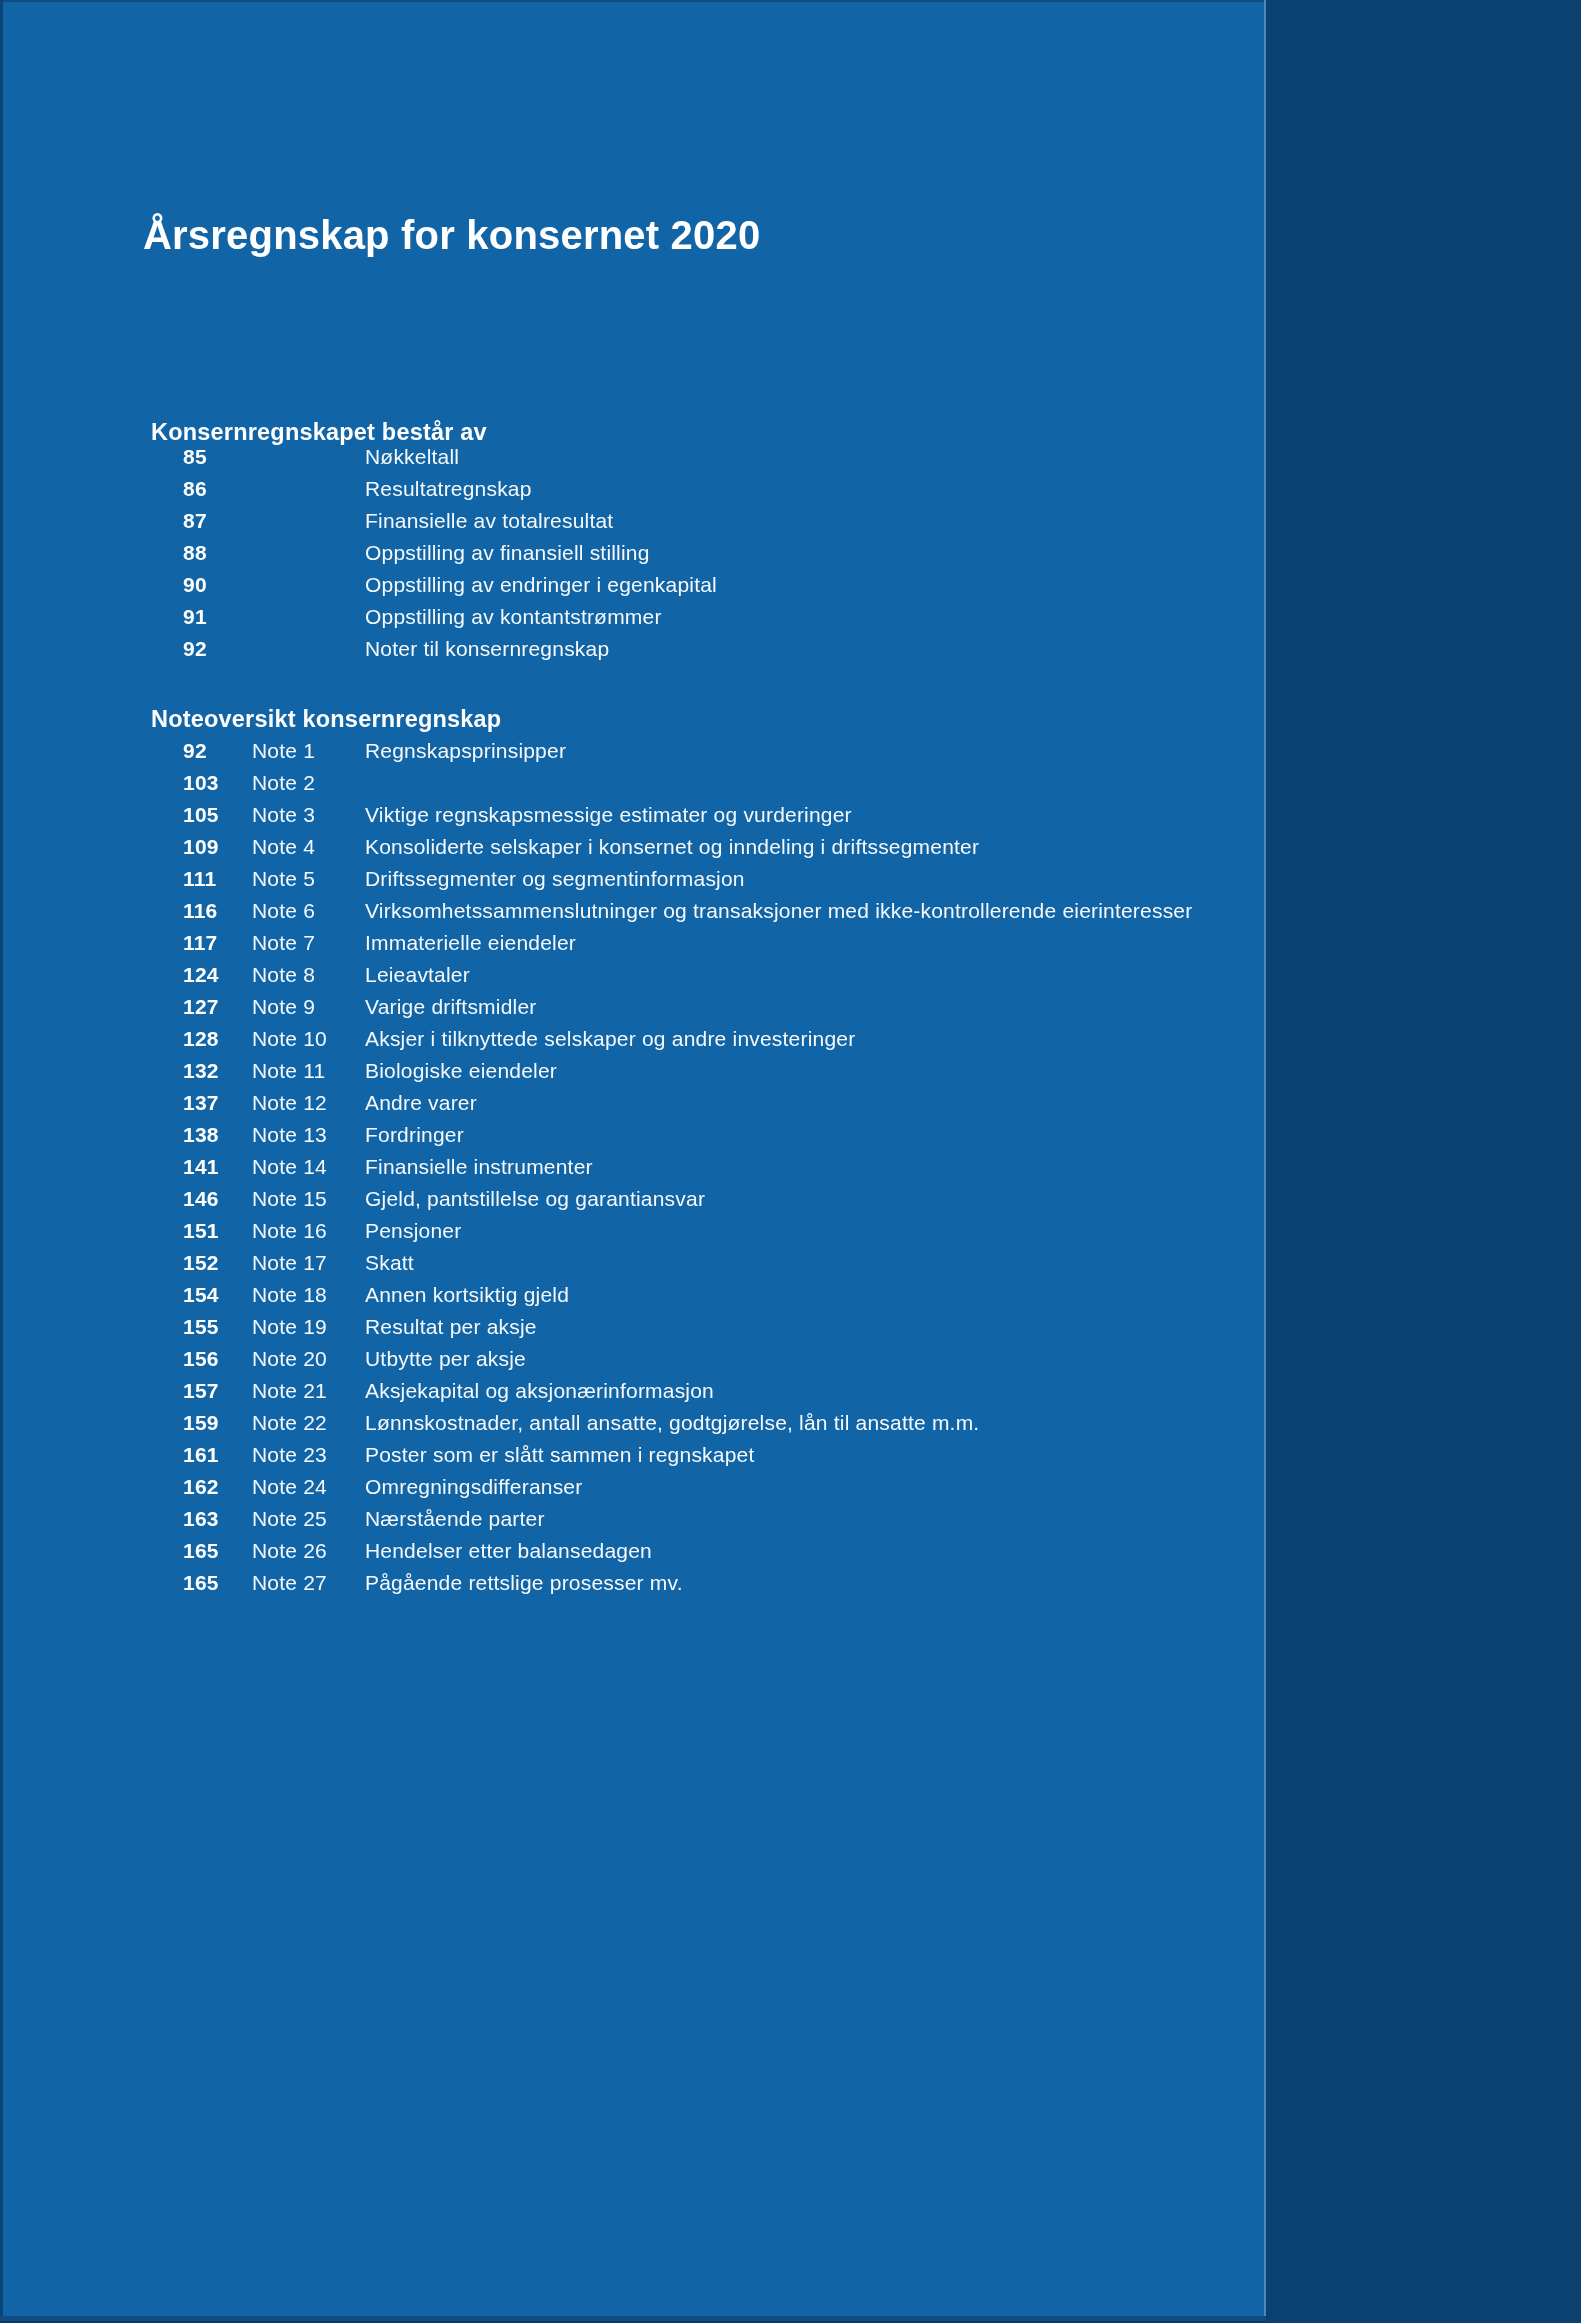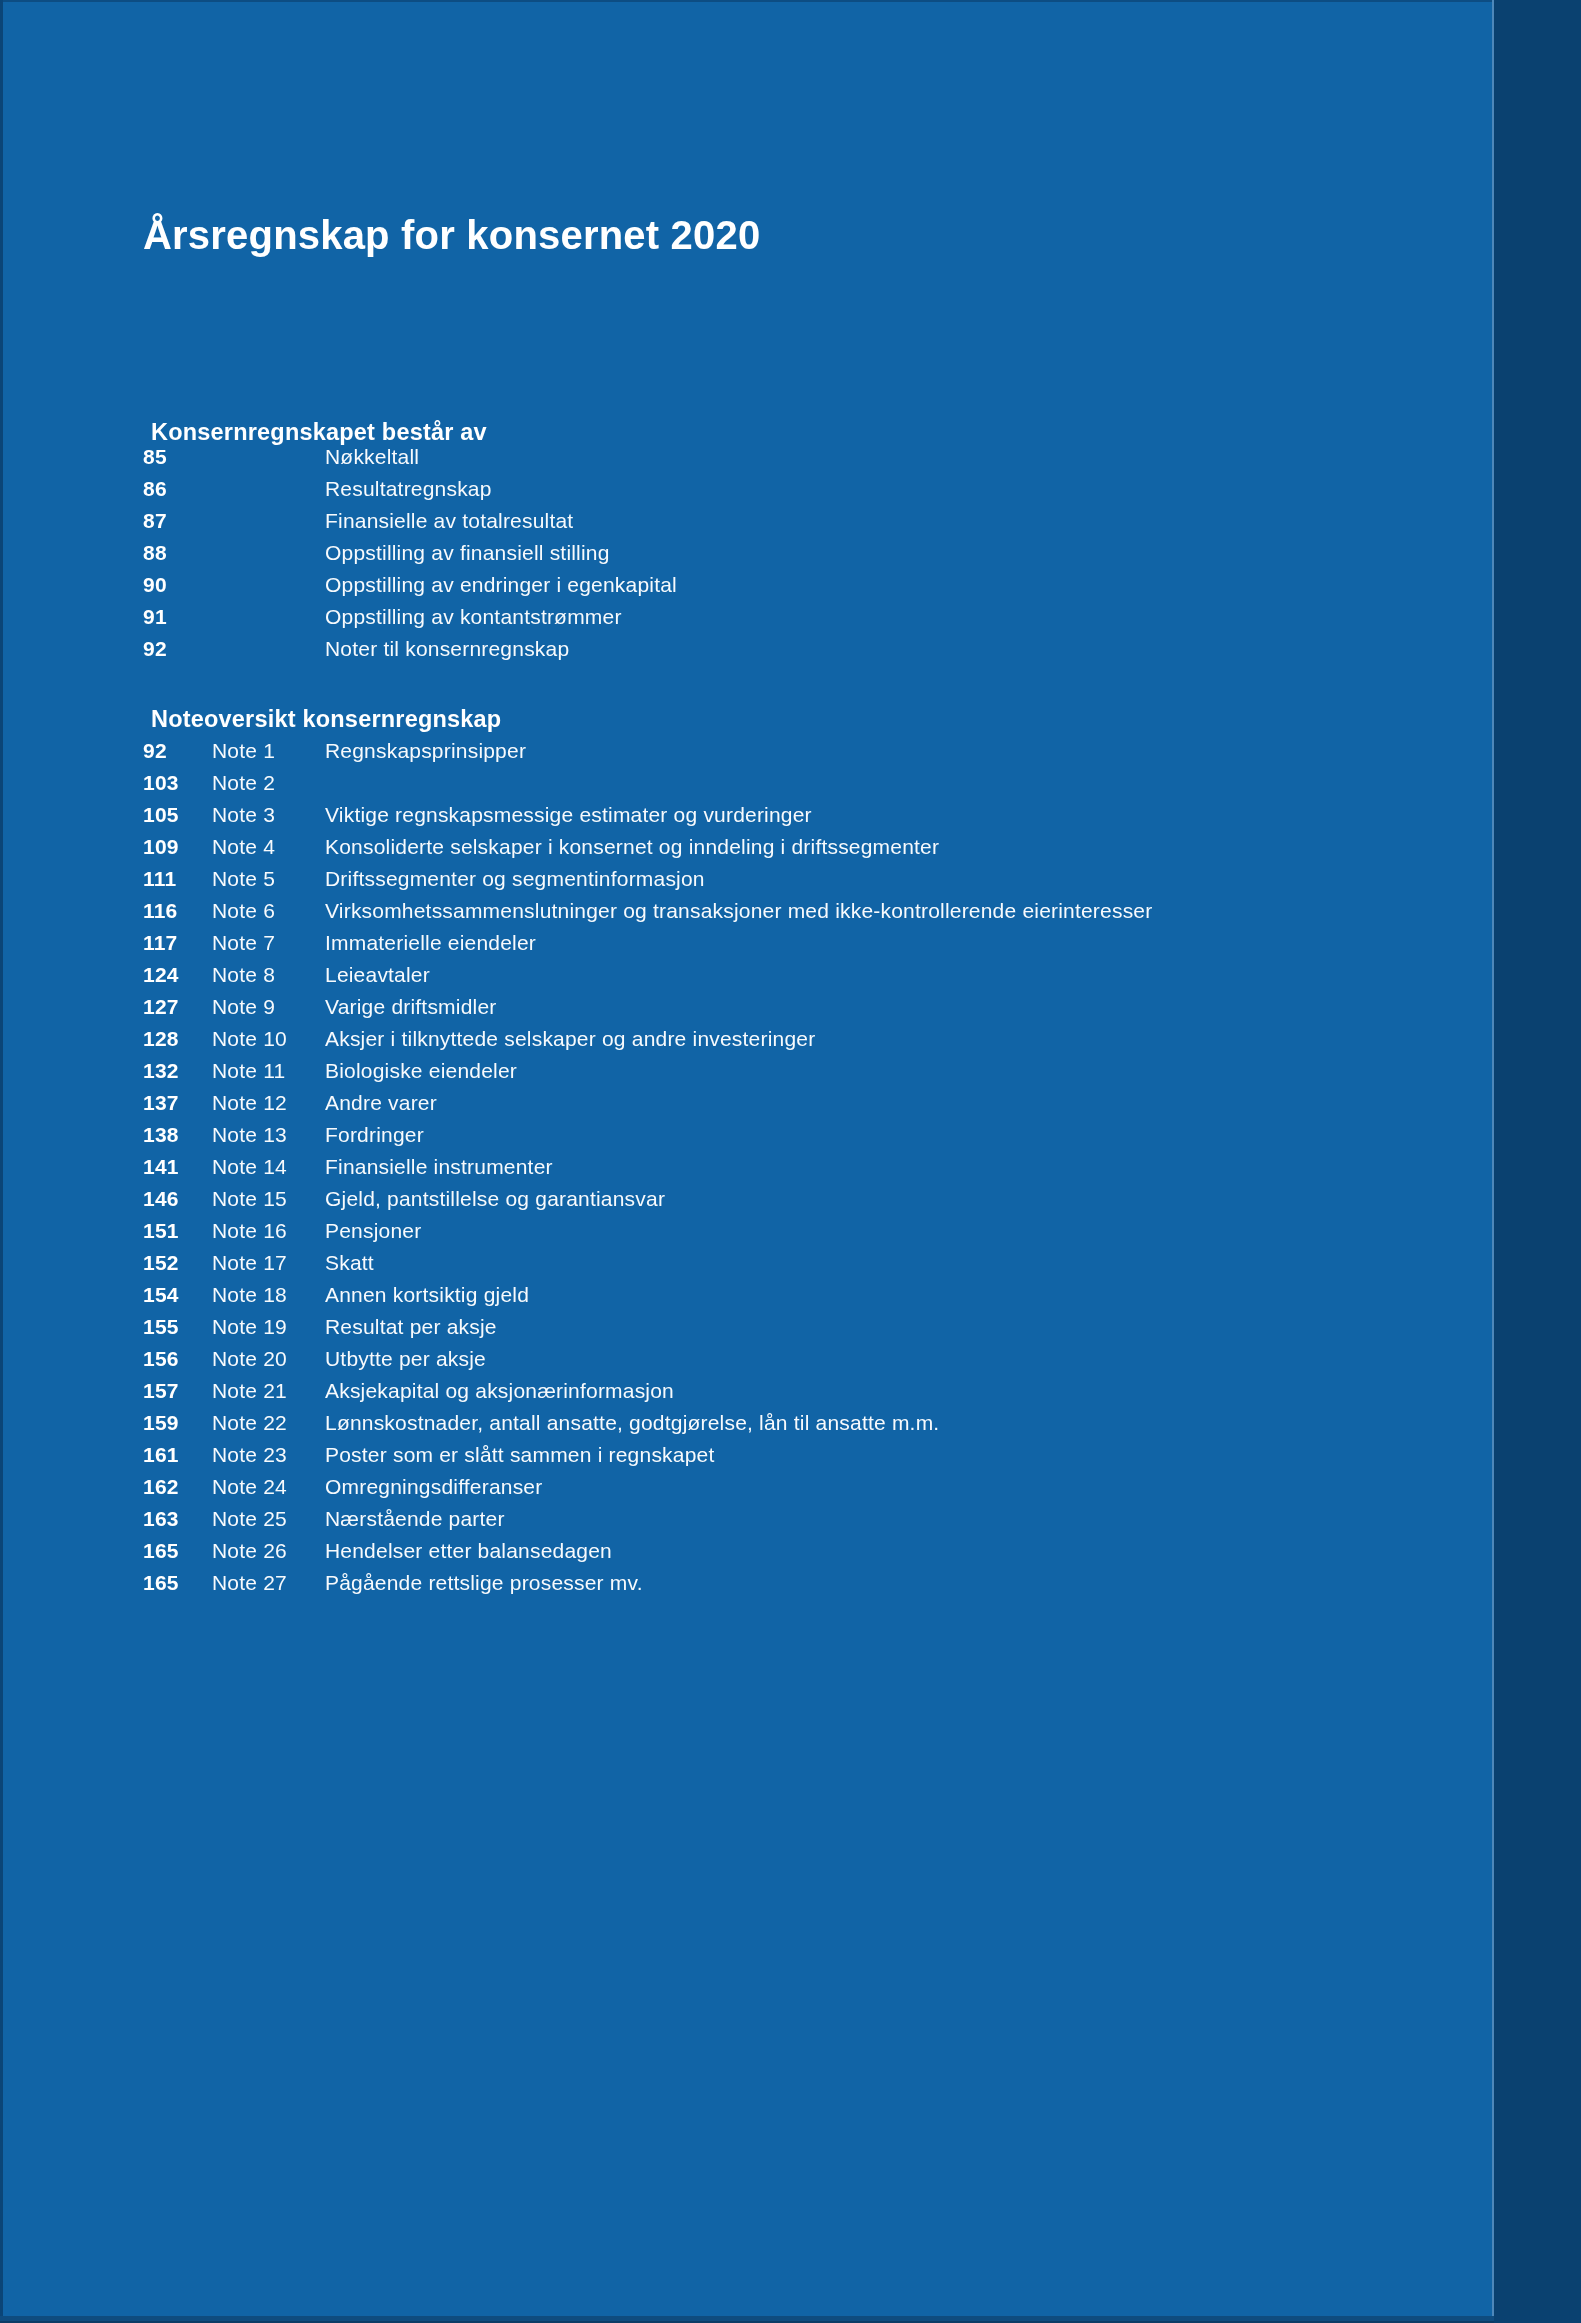--- a/index.html
+++ b/index.html
@@ -3,21 +3,21 @@
 <meta charset="utf-8">
 <title>Årsregnskap for konsernet 2020</title>
 <style>
   html, body {
     margin: 0;
     padding: 0;
     background: #0a4170;
   }
   .page {
     position: relative;
-    width: 1494px;
+    width: 1266px;
     height: 2324px;
     background: #1164a6;
     overflow: hidden;
     font-family: "Liberation Sans", "DejaVu Sans", sans-serif;
     color: #ffffff;
     -webkit-font-smoothing: antialiased;
   }
   
   .edge-left {
     position: absolute; left: 0; top: 0; bottom: 0;
@@ -74,20 +74,21 @@
   #list-notes    { top: 735px; }
 
   .toc-row {
     display: grid;
     grid-template-columns: 69px 113px 1fr;
     align-items: center;
     height: 32px;
     font-size: 21px;
     letter-spacing: 0.2px;
     white-space: nowrap;
+    margin-left: 40px;
   }
   .toc-row .page-num {
     font-weight: 700;
     color: #ffffff;
   }
   .toc-row .note-label,
   .toc-row .entry-title {
     font-weight: 400;
     color: #f7fafd;
   }

